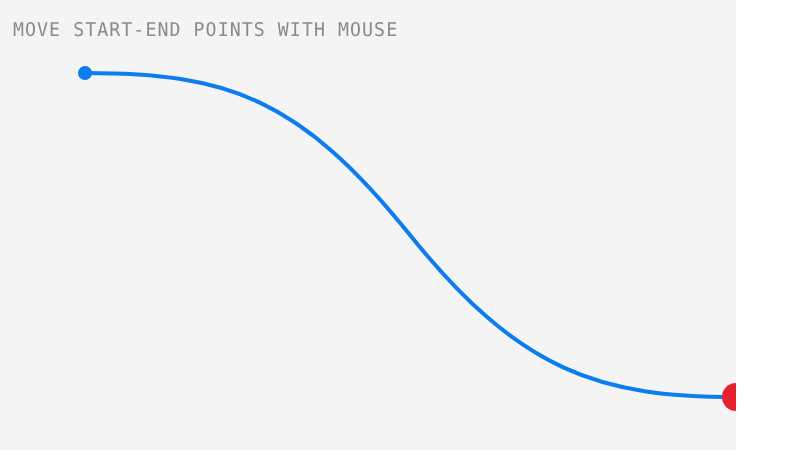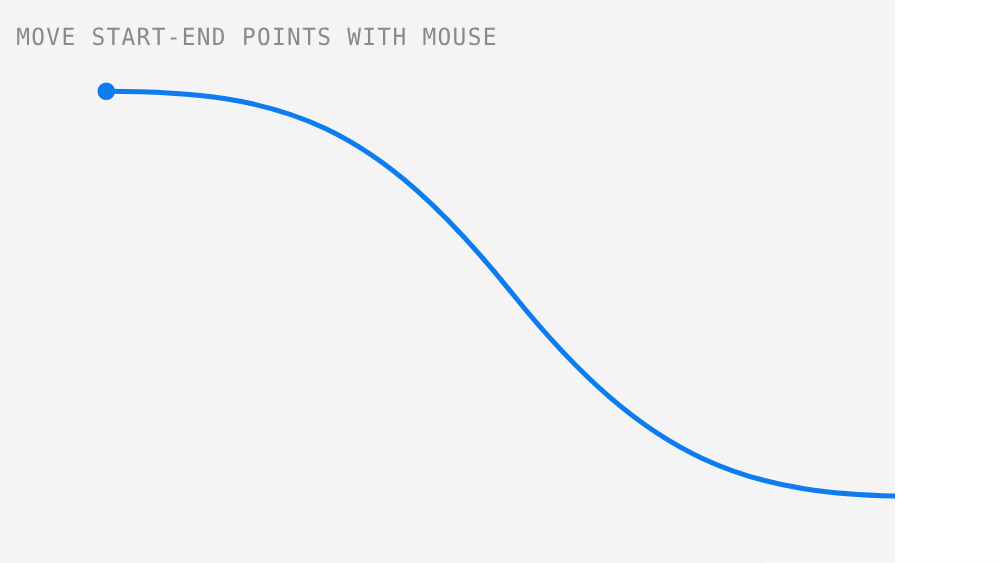--- a/index.html
+++ b/index.html
@@ -76,21 +76,21 @@
   #end-handle-hit {
     left: 714px;
     top: 375px;
     width: 44px;
     height: 44px;
   }
 </style>
 </head>
 <body>
 
-<div id="app-canvas" style="width: 716px; height: 450px;">
+<div id="app-canvas" style="width: 716px; height: 450px; padding-left: 20px;">
 
   <svg id="canvas-background" viewBox="0 0 800 450" preserveAspectRatio="none" xmlns="http://www.w3.org/2000/svg">
     <rect id="background-rect" x="0" y="0" width="800" height="450" fill="#f4f4f4"></rect>
   </svg>
 
   <div id="title-layer" style="left: 13px;">
     <span id="instruction-title" style="color: rgb(138, 138, 138);">MOVE START-END POINTS WITH MOUSE</span>
   </div>
 
   <svg id="curve-layer" viewBox="0 0 800 450" preserveAspectRatio="none" xmlns="http://www.w3.org/2000/svg">

